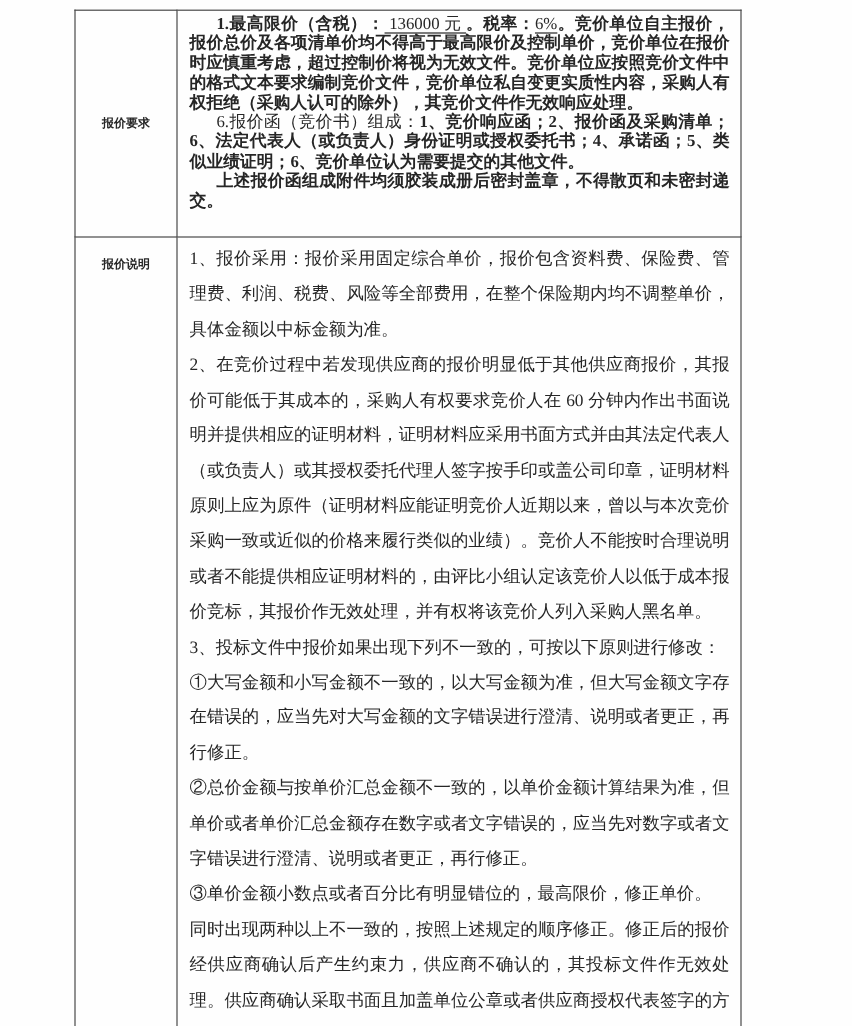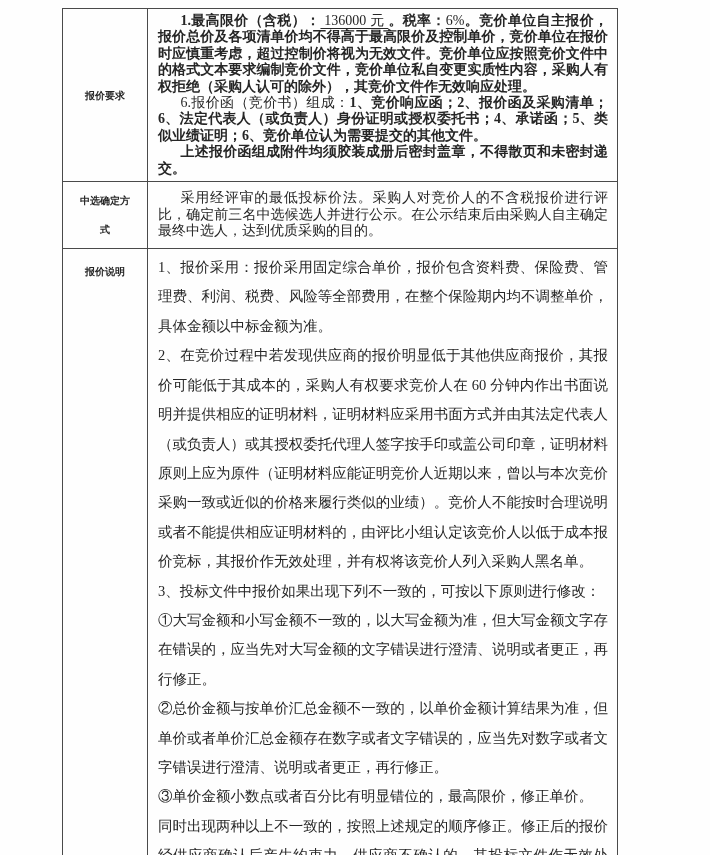--- a/index.html
+++ b/index.html
@@ -37,21 +37,21 @@
     width: 78px;
     text-align: center;
     font-weight: bold;
     font-size: 10px;
     padding: 2px 3px;
   }
   td.label div {
     line-height: 29px;
   }
   td.content {
-    padding: 4px 9px 4px 10px;
+    padding: 4px 9px 20px 10px;
   }
   tr.tight td.content { font-size: 14px;   line-height: 16.4px; }
   tr.loose td.content { font-size: 14.5px; line-height: 29.4px; }
   tr.r1 td { height: 58px; }
   tr.r2 td.label {
     vertical-align: top;
     padding-top: 13px;
   }
   tr.r2 td.label div { line-height: 20px; }
   p.para {
@@ -71,29 +71,20 @@
         <tr class="row r0 tight">
           <td class="label">
             <div>报价要求</div>
           </td>
           <td class="content">
             <p class="para indent"><span class="seg-b">1.最高限价（含税）：</span><span class="seg-u">&nbsp;136000 元&nbsp;</span><span class="seg-b">。税率：</span><span class="seg-u">6%</span><span class="seg-b">。竞价单位自主报价，报价总价及各项清单价均不得高于最高限价及控制单价，竞价单位在报价时应慎重考虑，超过控制价将视为无效文件。竞价单位应按照竞价文件中的格式文本要求编制竞价文件，竞价单位私自变更实质性内容，采购人有权拒绝（采购人认可的除外），其竞价文件作无效响应处理。</span></p>
             <p class="para indent"><span>6.报价函（竞价书）组成：</span><span class="seg-b">1、竞价响应函；2、报价函及采购清单；6、法定代表人（或负责人）身份证明或授权委托书；4、承诺函；5、类似业绩证明；6、竞价单位认为需要提交的其他文件。</span></p>
             <p class="para indent"><span class="seg-b">上述报价函组成附件均须胶装成册后密封盖章，不得散页和未密封递交。</span></p>
           </td>
         </tr>
-        <tr class="row r1 tight">
-          <td class="label">
-            <div>中选确定方</div>
-            <div>式</div>
-          </td>
-          <td class="content">
-            <p class="para indent"><span>采用经评审的最低投标价法。采购人对竞价人的不含税报价进行评比，确定前三名中选候选人并进行公示。在公示结束后由采购人自主确定最终中选人，达到优质采购的目的。</span></p>
-          </td>
-        </tr>
         <tr class="row r2 loose">
           <td class="label">
             <div>报价说明</div>
           </td>
           <td class="content">
             <p class="para"><span>1、报价采用：报价采用固定综合单价，报价包含资料费、保险费、管理费、利润、税费、风险等全部费用，在整个保险期内均不调整单价，具体金额以中标金额为准。</span></p>
             <p class="para"><span>2、在竞价过程中若发现供应商的报价明显低于其他供应商报价，其报价可能低于其成本的，采购人有权要求竞价人在 60 分钟内作出书面说明并提供相应的证明材料，证明材料应采用书面方式并由其法定代表人（或负责人）或其授权委托代理人签字按手印或盖公司印章，证明材料原则上应为原件（证明材料应能证明竞价人近期以来，曾以与本次竞价采购一致或近似的价格来履行类似的业绩）。竞价人不能按时合理说明或者不能提供相应证明材料的，由评比小组认定该竞价人以低于成本报价竞标，其报价作无效处理，并有权将该竞价人列入采购人黑名单。</span></p>
             <p class="para"><span>3、投标文件中报价如果出现下列不一致的，可按以下原则进行修改：</span></p>
             <p class="para"><span>①大写金额和小写金额不一致的，以大写金额为准，但大写金额文字存在错误的，应当先对大写金额的文字错误进行澄清、说明或者更正，再行修正。</span></p>
             <p class="para"><span>②总价金额与按单价汇总金额不一致的，以单价金额计算结果为准，但单价或者单价汇总金额存在数字或者文字错误的，应当先对数字或者文字错误进行澄清、说明或者更正，再行修正。</span></p>

